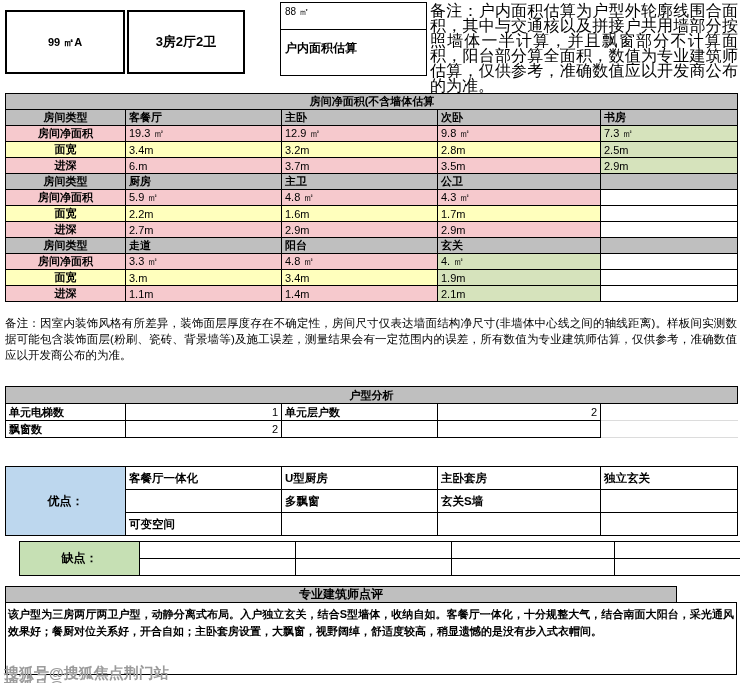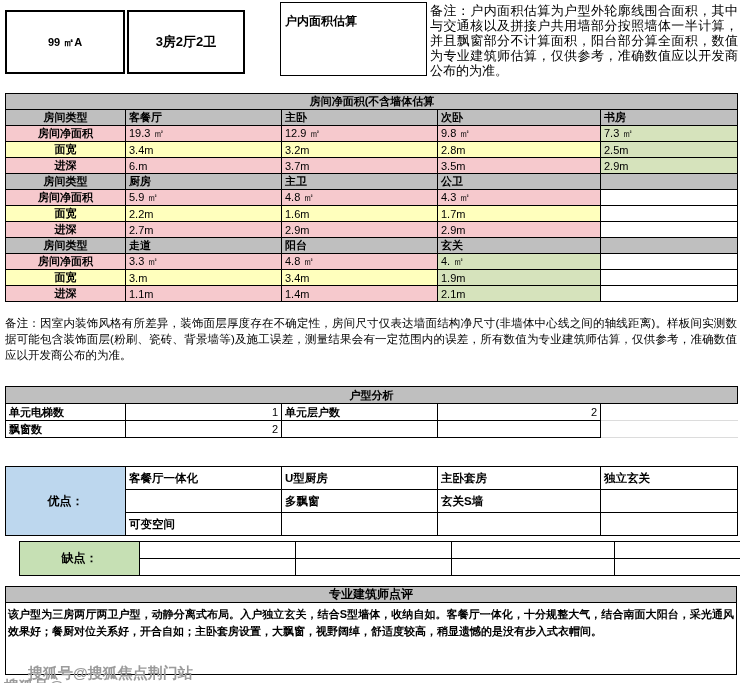--- a/index.html
+++ b/index.html
@@ -10,21 +10,21 @@
   }
   .abs { position:absolute; }
 
   
   .hdr-box { border:2px solid #000; display:flex; align-items:center; justify-content:center; font-weight:bold; background:#fff; }
   #box-area   { left:5px;  top:10px; width:120px; height:64px; font-size:11px; }
   #box-layout { left:127px; top:10px; width:118px; height:64px; font-size:13px; }
   #est-box    { left:280px; top:2px;  width:147px; height:74px; border:1px solid #000; background:#fff; }
   #est-size   { height:27px; border-bottom:1px solid #000; font-size:10px; padding:2px 4px; }
   #est-title  { font-size:12px; font-weight:bold; padding:10px 4px 0 4px; }
-  #hdr-remark { left:430px; top:3px; width:308px; font-size:13px; line-height:15px; text-align:justify; }
+  #hdr-remark { left:430px; top:3px; width:308px; font-size:16px; line-height:15px; text-align:justify; }
 
   
   table { border-collapse:collapse; table-layout:fixed; }
   .bar td {
     background:#bfbfbf; border:1px solid #000; font-weight:bold;
     text-align:center; font-size:12px; height:17px; padding:0;
   }
 
   
   #room-table { left:5px; top:93px; width:732px; }
@@ -54,39 +54,40 @@
   #adv-table td { border:1px solid #000; height:23px; font-size:11.5px; font-weight:bold; padding-left:3px; overflow:hidden; white-space:nowrap; }
   #adv-table td.side { background:#bdd7ee; text-align:center; font-size:12px; padding:0; }
 
   
   #dis-table { left:19px; top:541px; width:732px; }
   #dis-table td { border:1px solid #000; height:17px; }
   #dis-table td.side { background:#c6e0b4; font-weight:bold; text-align:center; font-size:12px; }
 
   
   #rev-bar {
-    left:5px; top:586px; width:732px; height:17px; background:#bfbfbf;
+    left:5px; top:586px; width:672px; height:17px; background:#bfbfbf;
     border:1px solid #000; font-weight:bold; text-align:center; font-size:12px; line-height:15px;
   }
   #rev-box {
     left:5px; top:602px; width:732px; height:73px; border:1px solid #000;
     font-size:11px; font-weight:bold; line-height:17px; padding:3px 2px; text-align:justify; background:#fff;
   }
 
   
   .wm { position:absolute; left:4px; color:#9b9b9b; font-weight:bold; font-size:15px; z-index:5; }
   #wm-partial { top:677px; }
-  #wm-full { top:664px;margin-left:24px; }
+  #wm-full { top:664px; }
 </style>
 </head>
 <body>
 
 <div class="abs hdr-box" id="box-area">99 ㎡A</div>
 <div class="abs hdr-box" id="box-layout">3房2厅2卫</div>
 <div class="abs" id="est-box">
+  <div id="est-size">88 ㎡</div>
   <div id="est-title">户内面积估算</div>
 </div>
 <div class="abs" id="hdr-remark">备注：户内面积估算为户型外轮廓线围合面积，其中与交通核以及拼接户共用墙部分按照墙体一半计算，并且飘窗部分不计算面积，阳台部分算全面积，数值为专业建筑师估算，仅供参考，准确数值应以开发商公布的为准。</div>
 
 <table class="abs" id="room-table">
   <colgroup>
       <col style="width:120px">
       <col style="width:156px">
       <col style="width:156px">
       <col style="width:163px">

